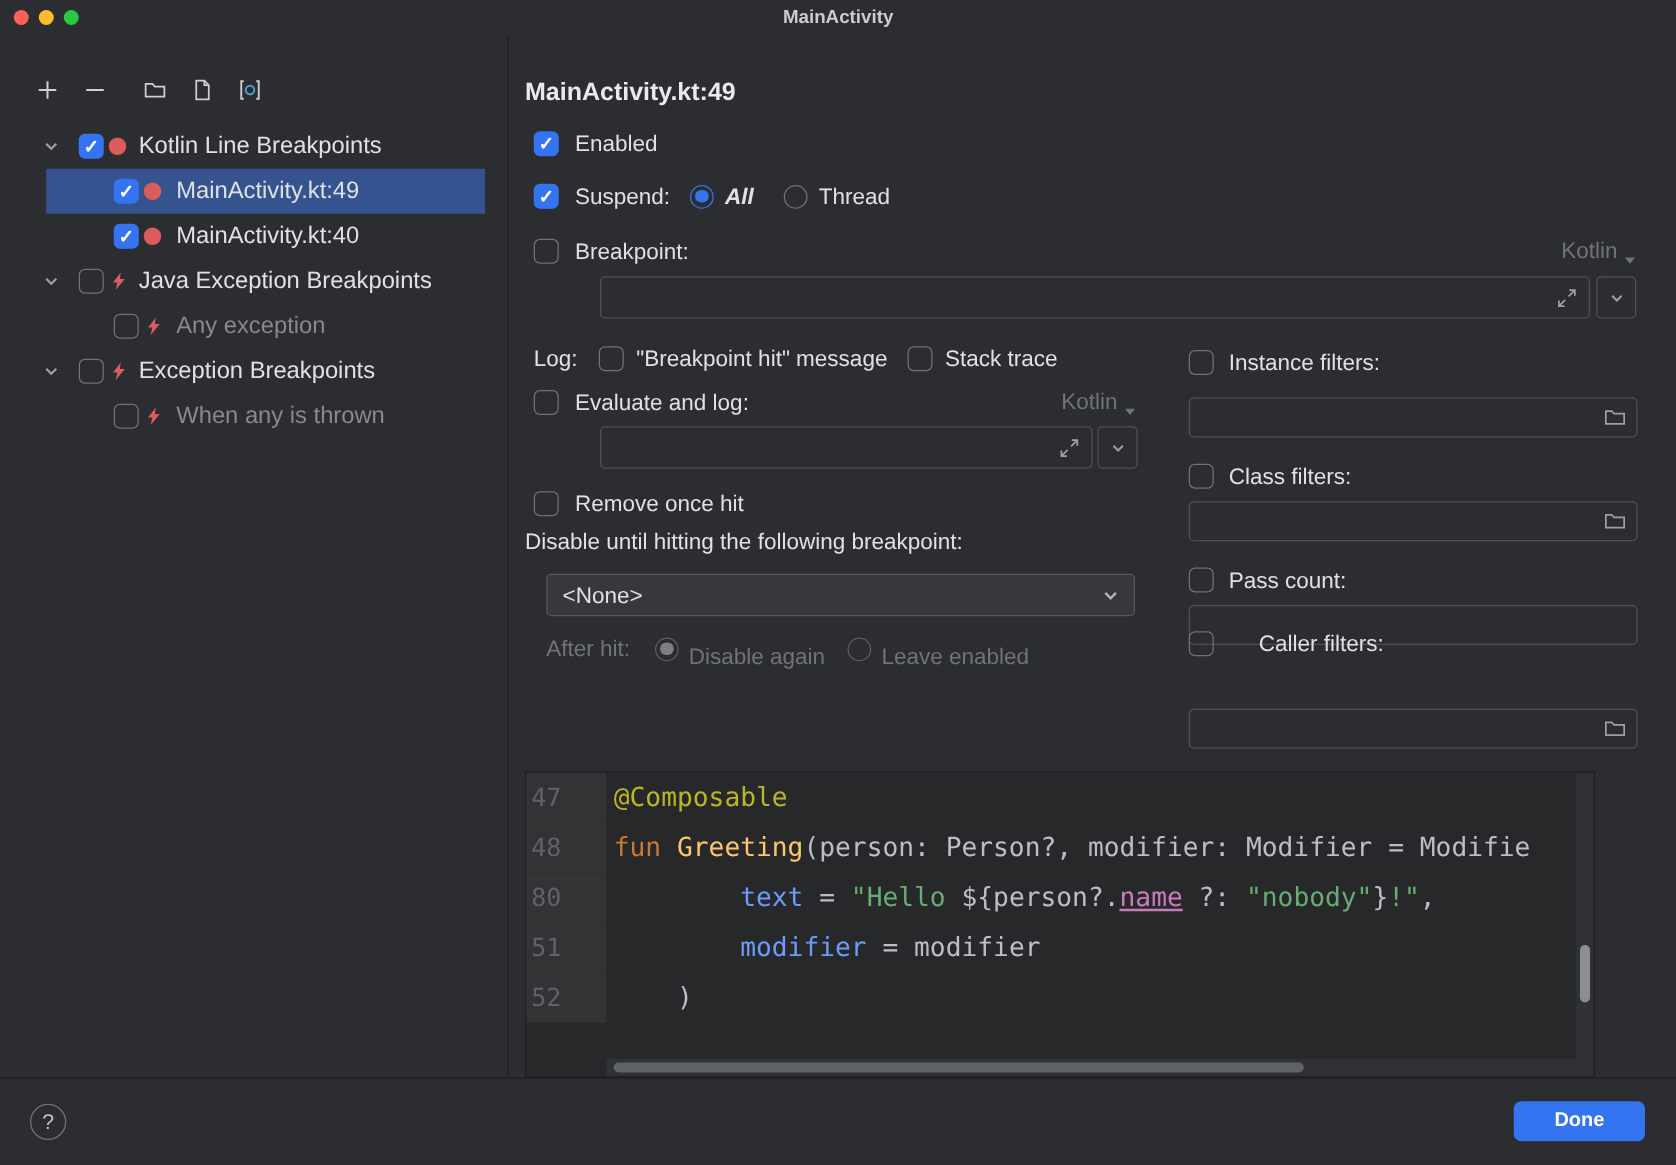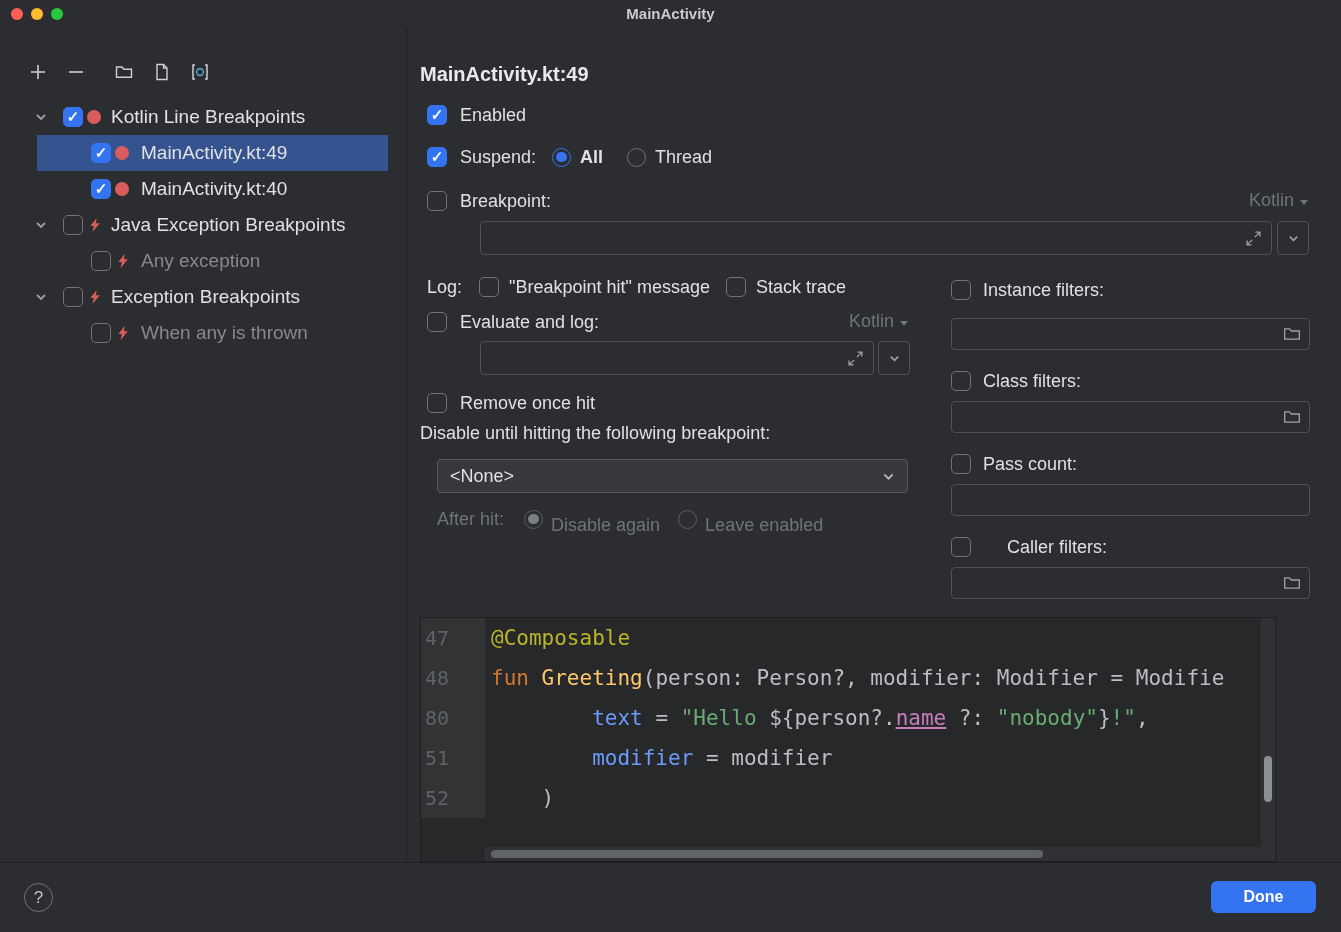--- a/index.html
+++ b/index.html
@@ -38,35 +38,35 @@
   .dot{width:14px;height:14px;border-radius:50%;background:var(--bpred);display:inline-block;}
   
   .cb{width:20px;height:20px;border:1.6px solid #6F737A;border-radius:5px;display:inline-flex;align-items:center;justify-content:center;font-size:15px;font-weight:700;color:#fff;flex:none;}
   .cb.checked{background:var(--accent);border-color:var(--accent);}
   .radio{width:19px;height:19px;border:1.8px solid #6F737A;border-radius:50%;position:relative;display:inline-block;flex:none;}
   .radio.sel{border-color:var(--accent);}
   .radio.sel::after{content:"";position:absolute;inset:3.4px;border-radius:50%;background:var(--accent);}
   .radio.rdim{border-color:#5A5D63;}
   .radio.rdim.sel::after{background:#7C7F84;}
   .lbl{font-size:18px;color:var(--text);white-space:nowrap;}
-  .b{font-weight:700;}
+  .b{font-weight:700;font-style:italic;}
   .dim{color:var(--dim);}
   .g8{margin-left:8px;margin-top:12px;}.g9{margin-left:9px;}.g10{margin-left:10px;}.g13{margin-left:13px;}
   .g16{margin-left:16px;}.g17{margin-left:17px;}.g18{margin-left:18px;}.g20{margin-left:20px;}.g24{margin-left:24px;}
   
   .drow{position:absolute;display:flex;align-items:center;height:24px;}
   .dtitle{position:absolute;left:420px;top:63px;font-size:20px;font-weight:700;color:#E8EAEE;}
   #row-enabled{left:427px;top:103px;}
   #row-suspend{left:427px;top:145px;}
   #row-condition{left:427px;top:189px;}
   #row-log{left:427px;top:275px;}
   #row-evaluate{left:427px;top:310px;}
   #row-remove{left:427px;top:391px;}
   #row-afterhit{left:437px;top:507px;}
-  .langsel{position:absolute;display:flex;align-items:center;gap:6px;font-size:18px;color:var(--dim);}
+  .langsel{position:absolute;display:flex;align-items:flex-end;gap:6px;font-size:18px;color:var(--dim);}
   #condition-lang{right:33px;top:190px;}
   #evaluate-lang{right:433px;top:311px;}
   .tri{width:0;height:0;border-left:4px solid transparent;border-right:4px solid transparent;border-top:5px solid #6F737A;margin-top:4px;}
   .iwrap{position:absolute;display:flex;align-items:center;height:34px;border:1px solid var(--inputborder);border-radius:4px;background:transparent;}
   #condition-wrap{left:480px;top:221px;width:792px;}
   #evaluate-wrap{left:480px;top:341px;width:394px;}
   .iwrap input{flex:1;min-width:0;background:transparent;border:none;outline:none;color:var(--text);font-size:16px;padding:0 10px;font-family:inherit;}
   .expand{margin-right:9px;display:flex;}
   .browse{margin-right:8px;display:flex;}
   .ddbtn{position:absolute;width:32px;height:34px;border:1px solid var(--inputborder);border-radius:4px;display:flex;align-items:center;justify-content:center;}
@@ -369,21 +369,21 @@
         </svg>
       </span>
     </div>
     <div class="frow" style="top: 453px;">
       <span class="cb"></span>
       <span class="lbl">Pass count:</span>
     </div>
     <div class="iwrap finput" style="top: 484px;">
       <input style="">
     </div>
-    <div class="frow" style="top: 536px; gap: 36px;">
+    <div class="frow" style="top: 504px; gap: 36px;">
       <span class="cb"></span>
       <span class="lbl">Caller filters:</span>
     </div>
     <div class="iwrap finput" style="top: 567px;">
       <input style="">
       <span class="browse">
         <svg width="18" height="18" viewBox="0 0 16 16">
           <path d="M1.5 3.5h4.3l1.5 1.8h7.2v7.2H1.5z" fill="none" stroke="#9DA0A8" stroke-width="1.2"></path>
         </svg>
       </span>

